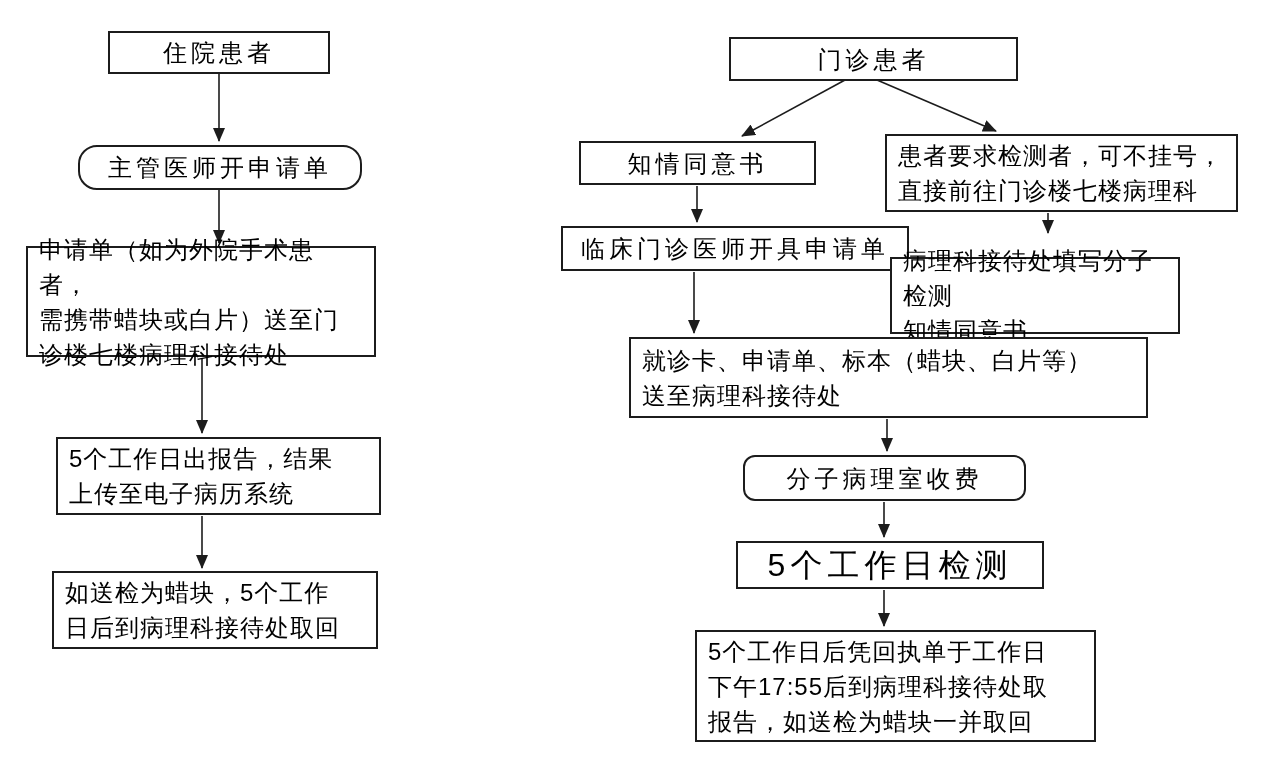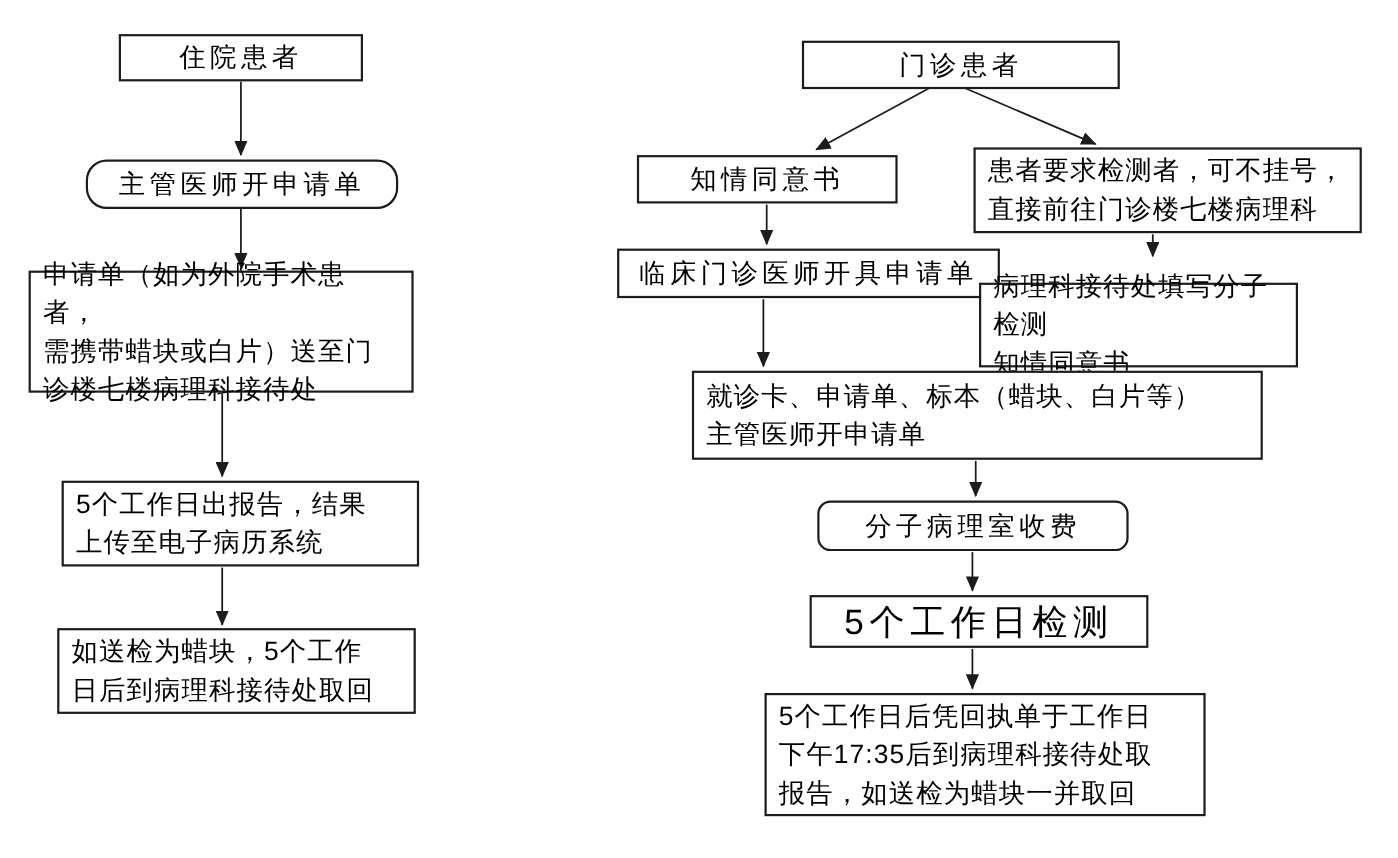--- a/index.html
+++ b/index.html
@@ -125,30 +125,30 @@
     <span>临床门诊医师开具申请单</span>
   </div>
 
   <div class="node leftalign" style="left:890px; top:237px; width:290px; height:77px;margin-top:20px;">
     <span>病理科接待处填写分子检测
 知情同意书</span>
   </div>
 
   <div class="node leftalign" style="left:629px; top:337px; width:519px; height:81px;">
     <span>就诊卡、申请单、标本（蜡块、白片等）
-主管医师开申请单</span>
+送至病理科接待处</span>
   </div>
 
   <div class="node center" style="left:743px; top:455px; width:283px; height:46px;border-radius:12px;">
     <span>分子病理室收费</span>
   </div>
 
   <div class="node center big" style="left:736px; top:541px; width:308px; height:48px;">
     <span>5个工作日检测</span>
   </div>
 
   <div class="node leftalign" style="left:695px; top:630px; width:401px; height:112px;">
     <span>5个工作日后凭回执单于工作日
-下午17:35后到病理科接待处取
+下午17:55后到病理科接待处取
 报告，如送检为蜡块一并取回</span>
   </div>
 
 </div>
 
 </body></html>

